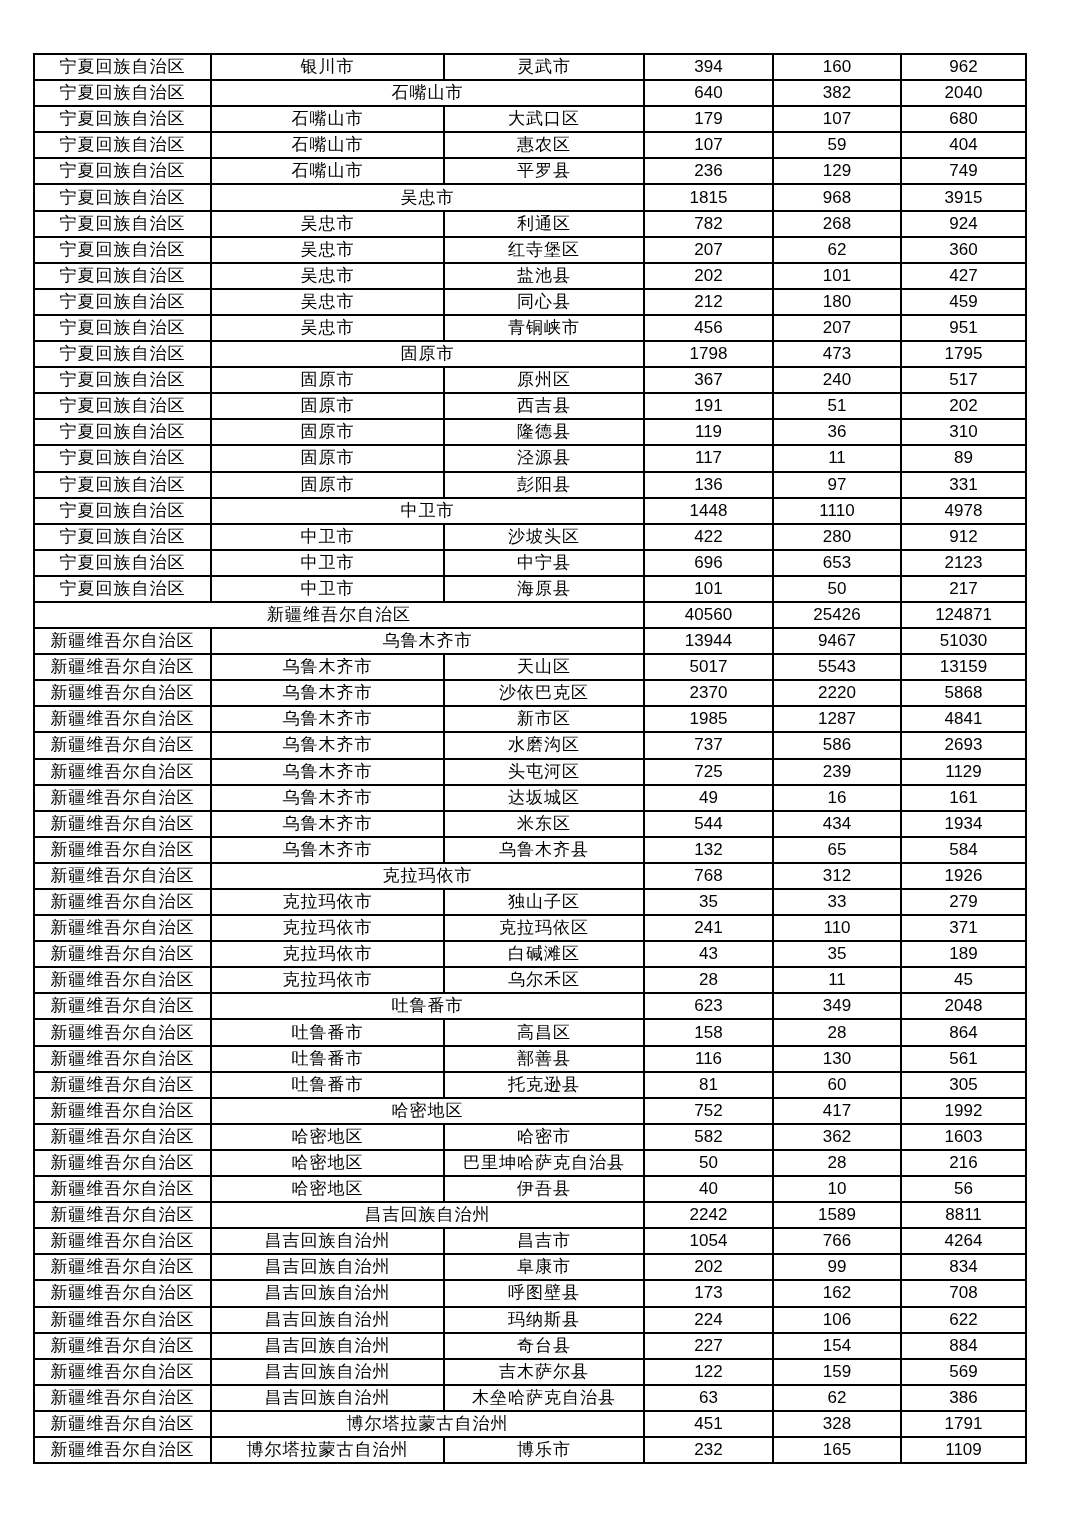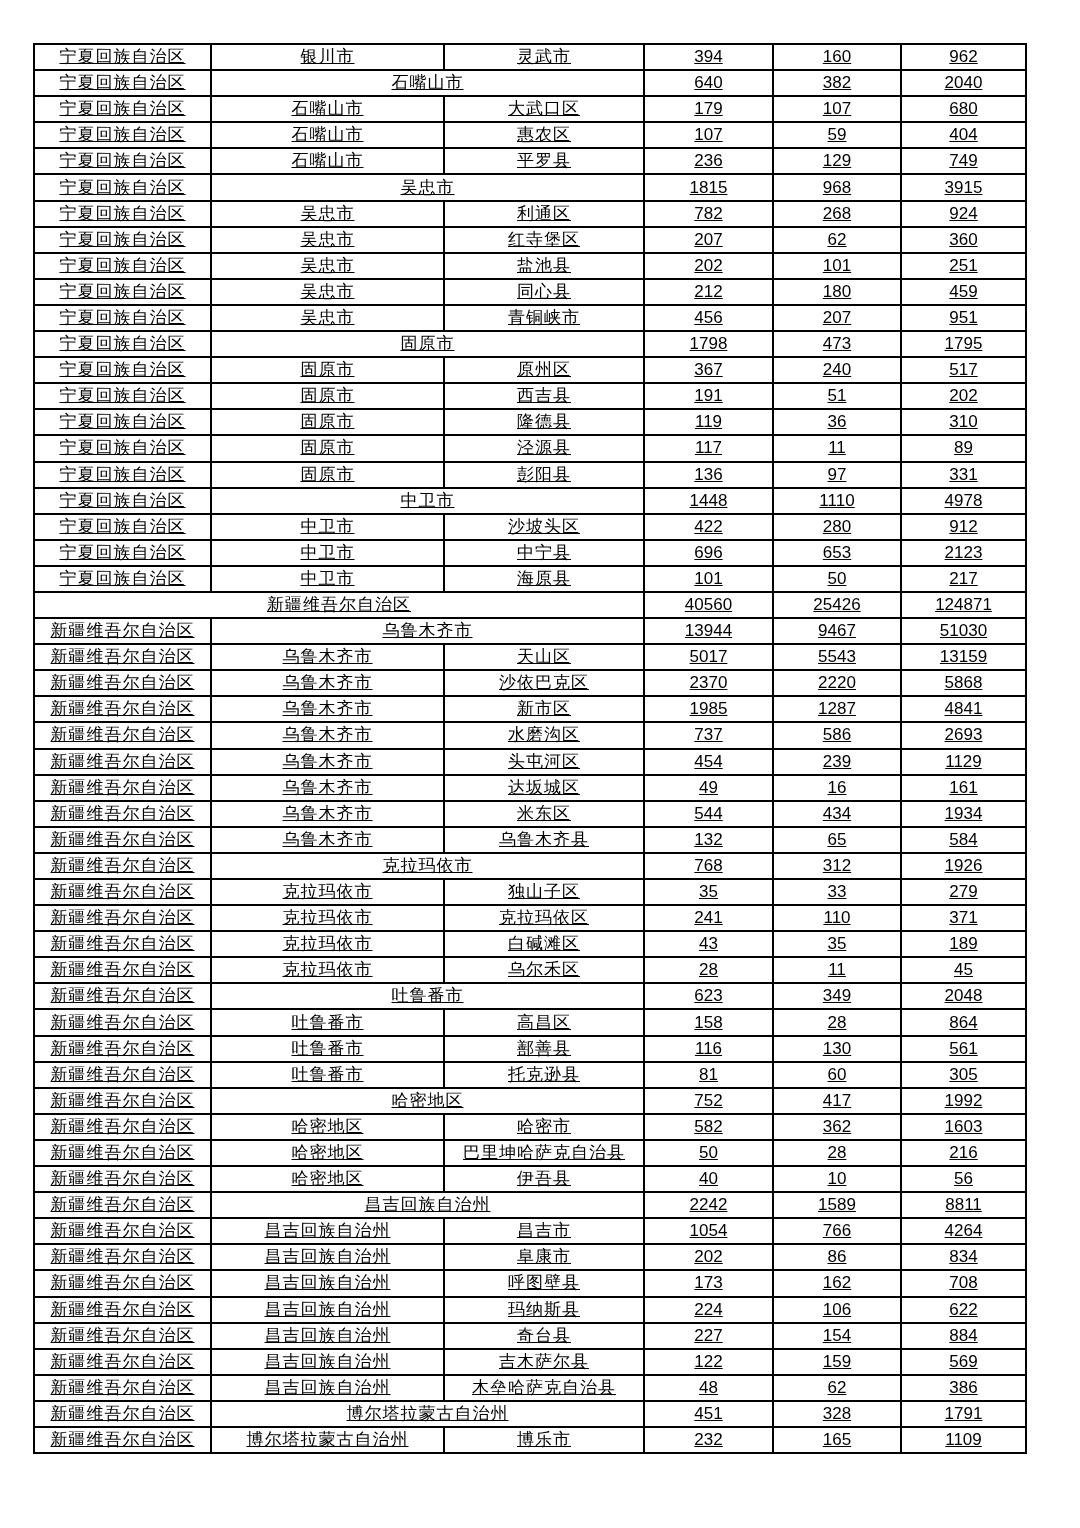--- a/index.html
+++ b/index.html
@@ -13,22 +13,21 @@
   .page {
     position: relative;
     width: 1080px;
     height: 1528px;
     background: #ffffff;
     overflow: hidden;
   }
   .table-wrap {
     position: absolute;
     left: 33px;
-    top: 43px;
-    text-decoration: underline;
+    top: 53px;
   }
   table.stats {
     border-collapse: collapse;
     table-layout: fixed;
     width: 992px;
     background: #ffffff;
   }
   table.stats td {
     border: 2px solid #000000;
     height: 24.1px;
@@ -124,21 +123,21 @@
             <td class="num">207</td>
             <td class="num">62</td>
             <td class="num">360</td>
           </tr>
           <tr>
             <td class="zh">宁夏回族自治区</td>
             <td class="zh">吴忠市</td>
             <td class="zh">盐池县</td>
             <td class="num">202</td>
             <td class="num">101</td>
-            <td class="num">251</td>
+            <td class="num">427</td>
           </tr>
           <tr>
             <td class="zh">宁夏回族自治区</td>
             <td class="zh">吴忠市</td>
             <td class="zh">同心县</td>
             <td class="num">212</td>
             <td class="num">180</td>
             <td class="num">459</td>
           </tr>
           <tr>
@@ -269,21 +268,21 @@
             <td class="zh">乌鲁木齐市</td>
             <td class="zh">水磨沟区</td>
             <td class="num">737</td>
             <td class="num">586</td>
             <td class="num">2693</td>
           </tr>
           <tr>
             <td class="zh">新疆维吾尔自治区</td>
             <td class="zh">乌鲁木齐市</td>
             <td class="zh">头屯河区</td>
-            <td class="num">454</td>
+            <td class="num">725</td>
             <td class="num">239</td>
             <td class="num">1129</td>
           </tr>
           <tr>
             <td class="zh">新疆维吾尔自治区</td>
             <td class="zh">乌鲁木齐市</td>
             <td class="zh">达坂城区</td>
             <td class="num">49</td>
             <td class="num">16</td>
             <td class="num">161</td>
@@ -418,21 +417,21 @@
             <td class="zh">昌吉市</td>
             <td class="num">1054</td>
             <td class="num">766</td>
             <td class="num">4264</td>
           </tr>
           <tr>
             <td class="zh">新疆维吾尔自治区</td>
             <td class="zh">昌吉回族自治州</td>
             <td class="zh">阜康市</td>
             <td class="num">202</td>
-            <td class="num">86</td>
+            <td class="num">99</td>
             <td class="num">834</td>
           </tr>
           <tr>
             <td class="zh">新疆维吾尔自治区</td>
             <td class="zh">昌吉回族自治州</td>
             <td class="zh">呼图壁县</td>
             <td class="num">173</td>
             <td class="num">162</td>
             <td class="num">708</td>
           </tr>
@@ -457,21 +456,21 @@
             <td class="zh">昌吉回族自治州</td>
             <td class="zh">吉木萨尔县</td>
             <td class="num">122</td>
             <td class="num">159</td>
             <td class="num">569</td>
           </tr>
           <tr>
             <td class="zh">新疆维吾尔自治区</td>
             <td class="zh">昌吉回族自治州</td>
             <td class="zh">木垒哈萨克自治县</td>
-            <td class="num">48</td>
+            <td class="num">63</td>
             <td class="num">62</td>
             <td class="num">386</td>
           </tr>
           <tr>
             <td class="zh">新疆维吾尔自治区</td>
             <td class="zh" colspan="2">博尔塔拉蒙古自治州</td>
             <td class="num">451</td>
             <td class="num">328</td>
             <td class="num">1791</td>
           </tr>

